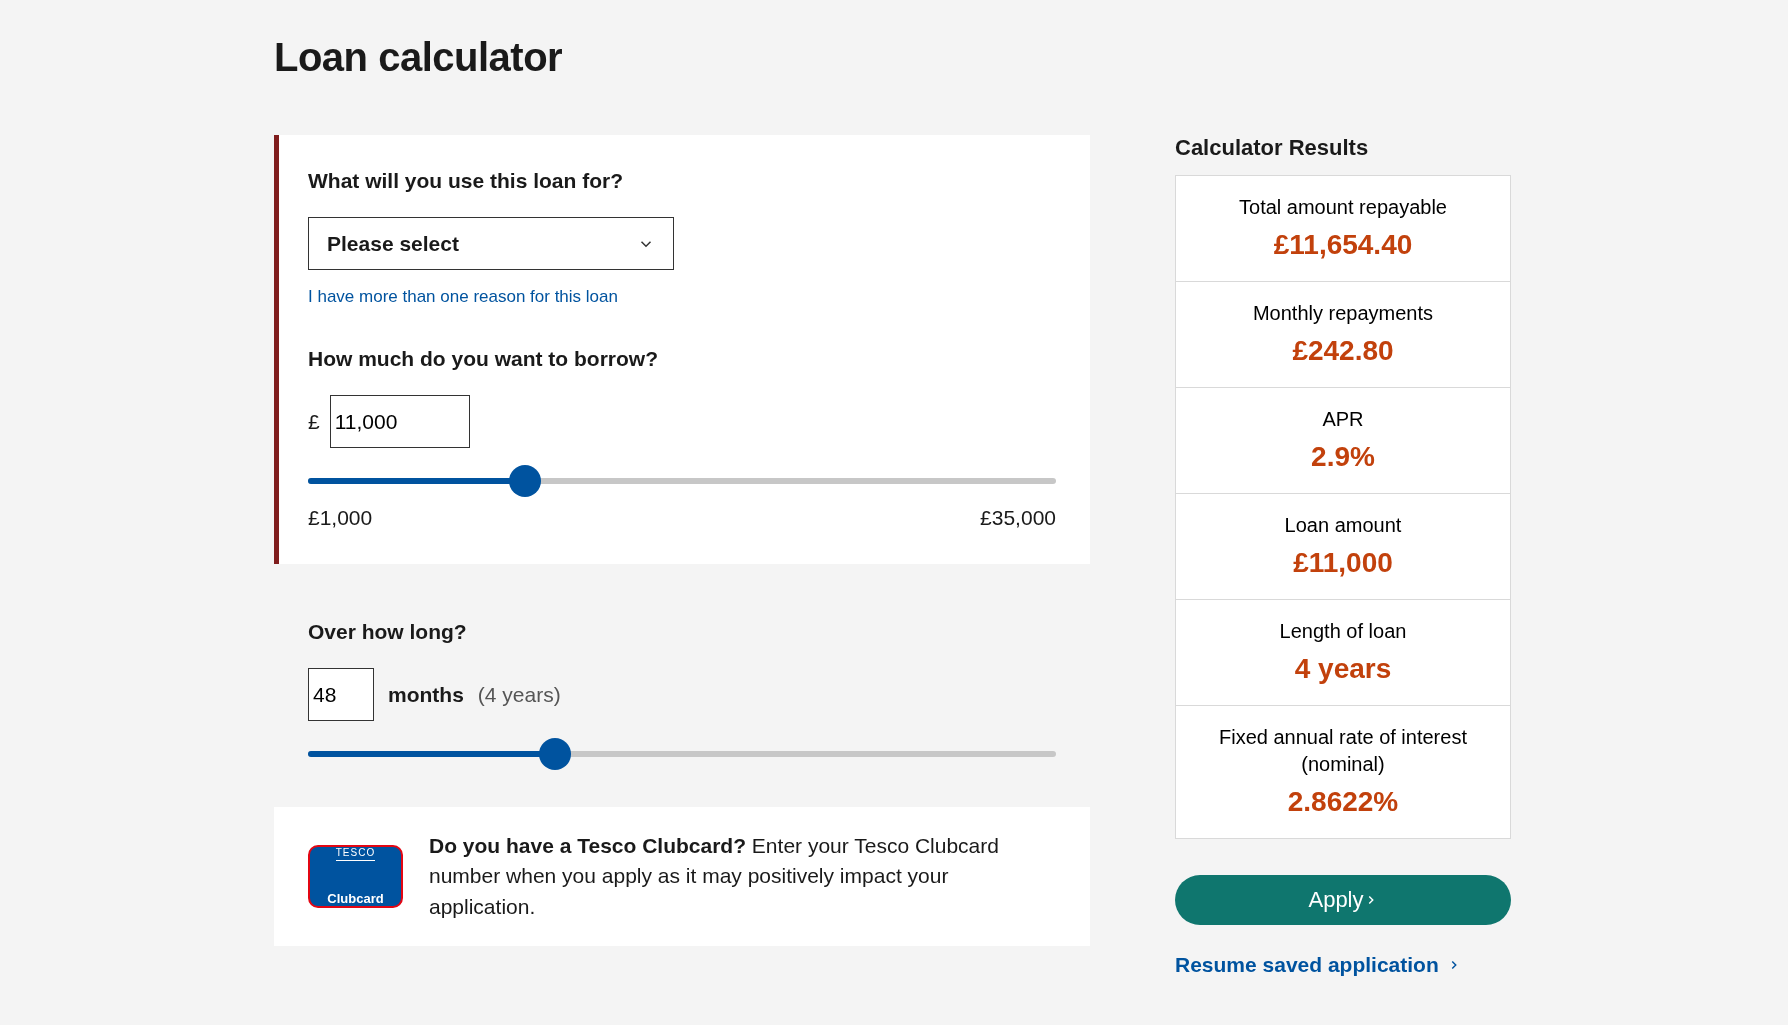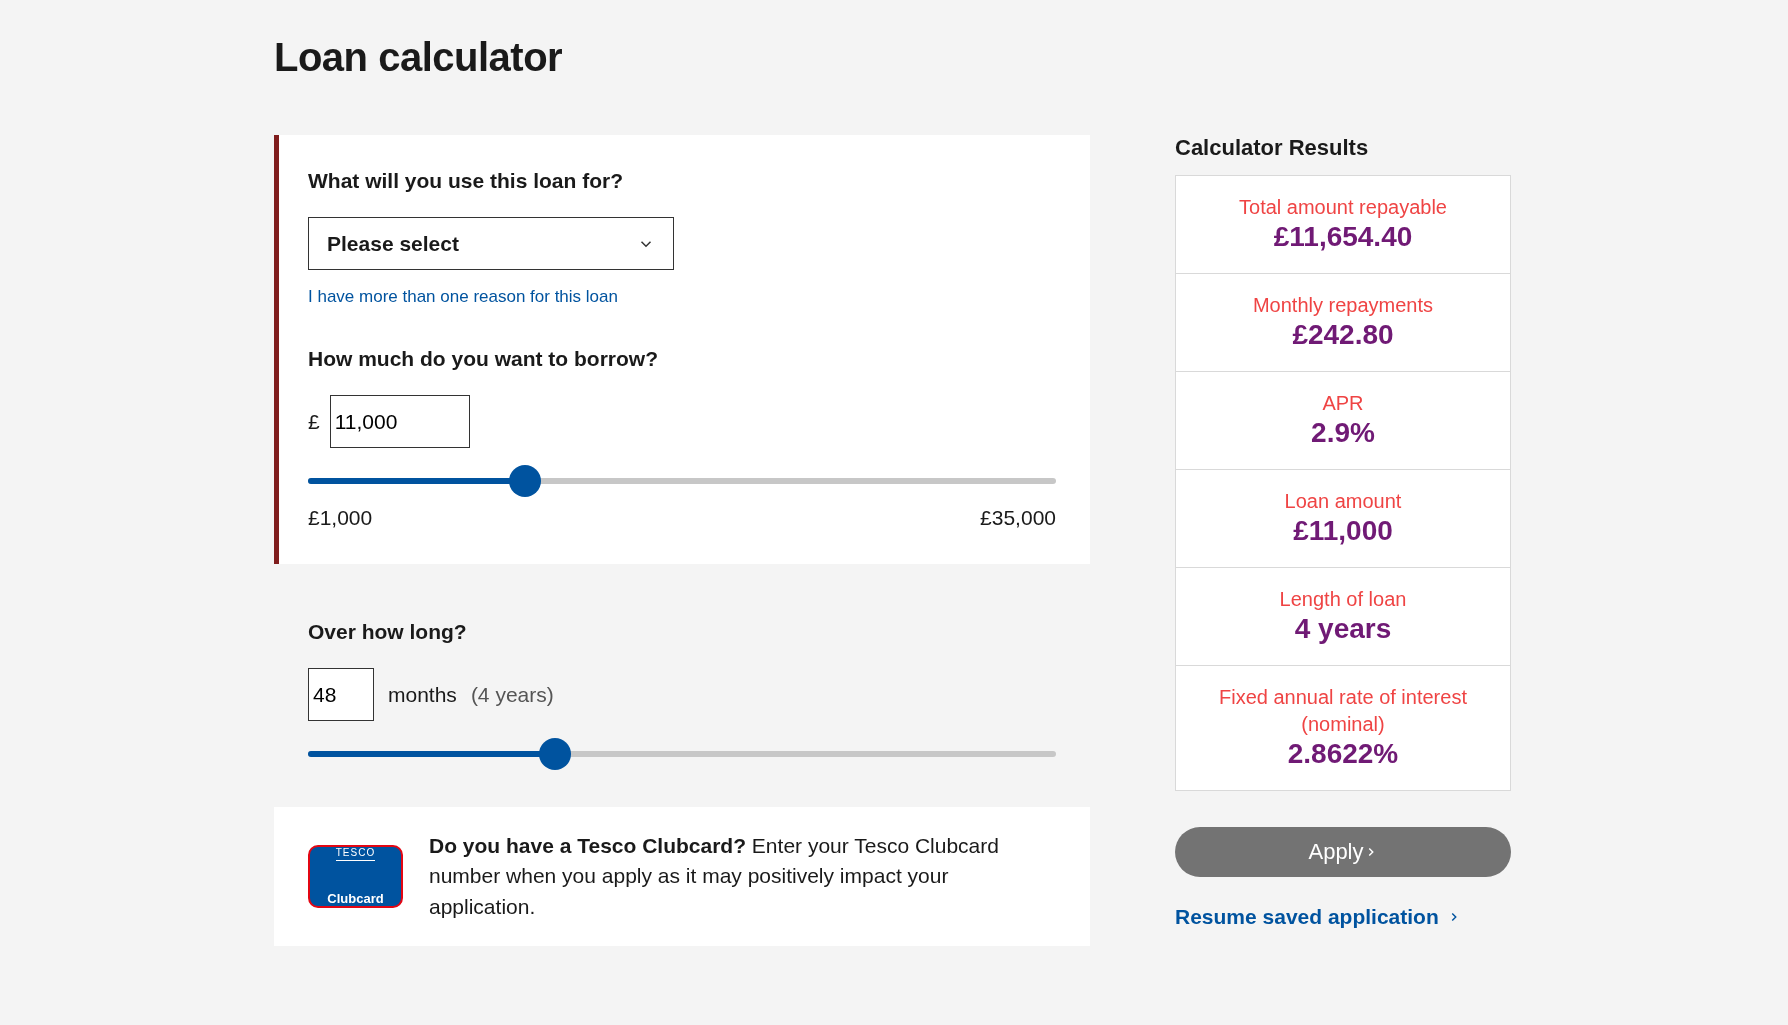--- a/index.html
+++ b/index.html
@@ -119,21 +119,21 @@
   .section-gap{height:56px;}
   .plain-section{
     padding:0 34px 0 34px;
   }
   .months-row{
     display:flex;
     align-items:center;
     gap:14px;
     font-size:21px;
   }
-  .months-word{font-weight:400;}
+  .months-word{font-weight:700;}
   .years-paren{color:#555;}
   .clubcard-panel{
     background:#fff;
     padding:24px 34px;
     margin-top:50px;
     display:flex;
     align-items:center;
     gap:26px;
   }
   .clubcard-badge{
@@ -172,34 +172,35 @@
     background:#fff;
   }
   .result-row{
     border-bottom:1px solid #d9d9d9;
     padding:18px 10px 20px;
     text-align:center;
   }
   .result-row:last-child{border-bottom:none;}
   .result-label{
     font-size:20px;
-    color:#ef4444;
+    color:#000000;
     line-height:1.35;
   }
   .result-value{
     font-size:28px;
     font-weight:700;
-    color:#701a75;
+    color:#c2410c;
+    margin-top:8px;
   }
   .apply-btn{
     margin-top:36px;
     width:100%;
     height:50px;
     border-radius:25px;
-    background:#737373;
+    background:#0f766e;
     color:#fff;
     border:none;
     font-size:22px;
     font-weight:500;
     display:flex;
     align-items:center;
     justify-content:center;
     cursor:pointer;
   }
   .resume-link{

